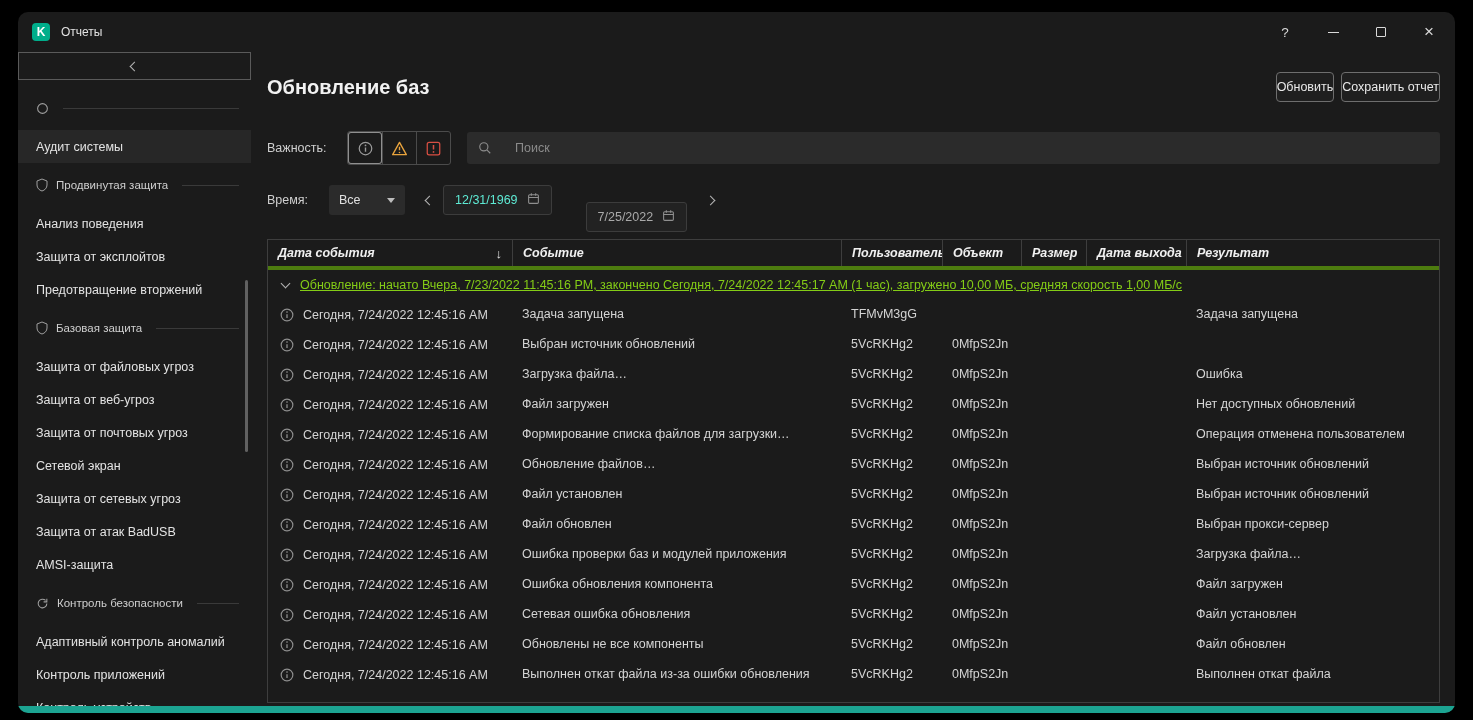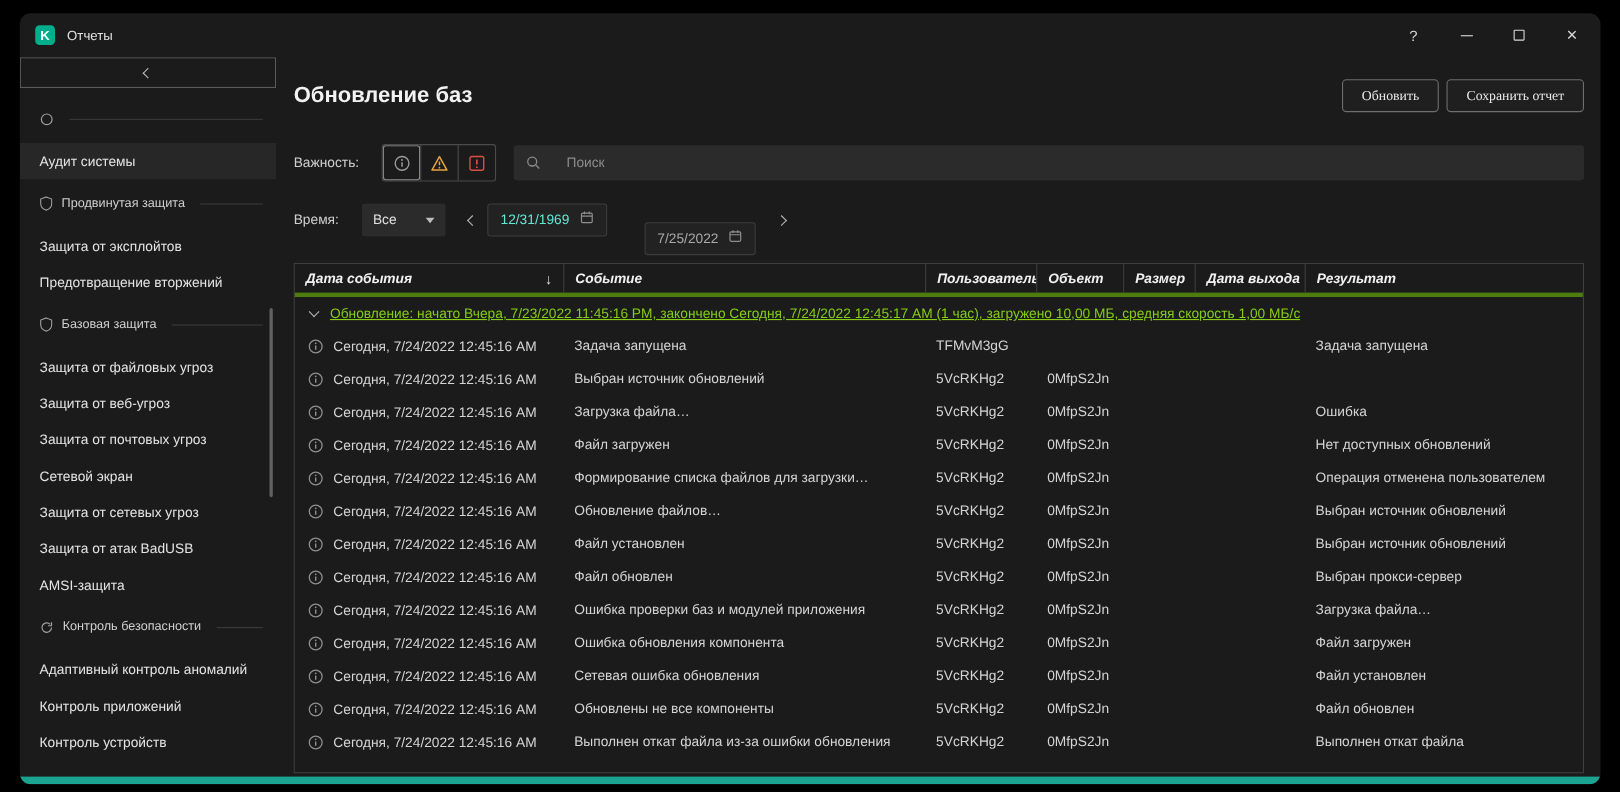--- a/index.html
+++ b/index.html
@@ -40,23 +40,23 @@
   .side-section .lbl { font-size:11.5px; color:#cfcfcf; white-space:nowrap; }
   .side-section .line { flex:1; height:1px; background:#3a3a3a; margin-left:6px; margin-right:12px; }
   .side-section .icon { display:flex; align-items:center; }
   .side-scroll { position:absolute; right:3px; top:228px; width:3px; height:172px;
                  background:#616161; border-radius:2px; }
 
   
   .main { position:absolute; left:249px; top:40px; right:15px; bottom:7px; }
   .page-header { margin-top:20px; height:30px; display:flex; align-items:center; }
   .page-title { font-size:20px; font-weight:bold; color:#f2f2f2; }
-  .btn { height:30px; padding:0 17px; background:#1f1f1f; border:1px solid #6e6e6e;
+  .btn { height:30px; padding:0 0; background:#1f1f1f; border:1px solid #6e6e6e;
          border-radius:4px; color:#e9e9e9; font-size:12.5px; cursor:pointer;
-         font-family:Liberation Serif, serif; }
+         font-family:Liberation Sans, sans-serif; }
   .btn + .btn { margin-left:7px; }
   .btn:first-of-type { margin-left:auto; }
 
   .sev-row { margin-top:30px; height:32px; display:flex; align-items:center; }
   .flabel { font-size:12.5px; color:#cfcfcf; }
   .flabel.sev { width:80px; }
   .flabel.time { width:62px; }
   .sev-group { display:flex; border:1px solid #4b4b4b; border-radius:3px; height:34px; }
   .sev-btn { width:34px; display:flex; align-items:center; justify-content:center; cursor:pointer; }
   .sev-btn + .sev-btn { border-left:1px solid #4b4b4b; }
@@ -142,20 +142,23 @@
   <div class="side-section">
     <span class="icon">
             <svg width="12" height="14" viewBox="0 0 24 26">
               <path d="M12 1 L22 5 V13 C22 19 17.5 23.5 12 25 C6.5 23.5 2 19 2 13 V5 Z" fill="none" stroke="#9f9f9f" stroke-width="2"></path>
             </svg>
           </span>
     <span class="lbl">Продвинутая защита</span>
     <span class="line"></span>
   </div>
 
+  <div class="side-item">
+    <span class="txt">Анализ поведения</span>
+  </div>
 
   <div class="side-item">
     <span class="txt">Защита от эксплойтов</span>
   </div>
 
   <div class="side-item">
     <span class="txt">Предотвращение вторжений</span>
   </div>
 
   <div class="side-section">

